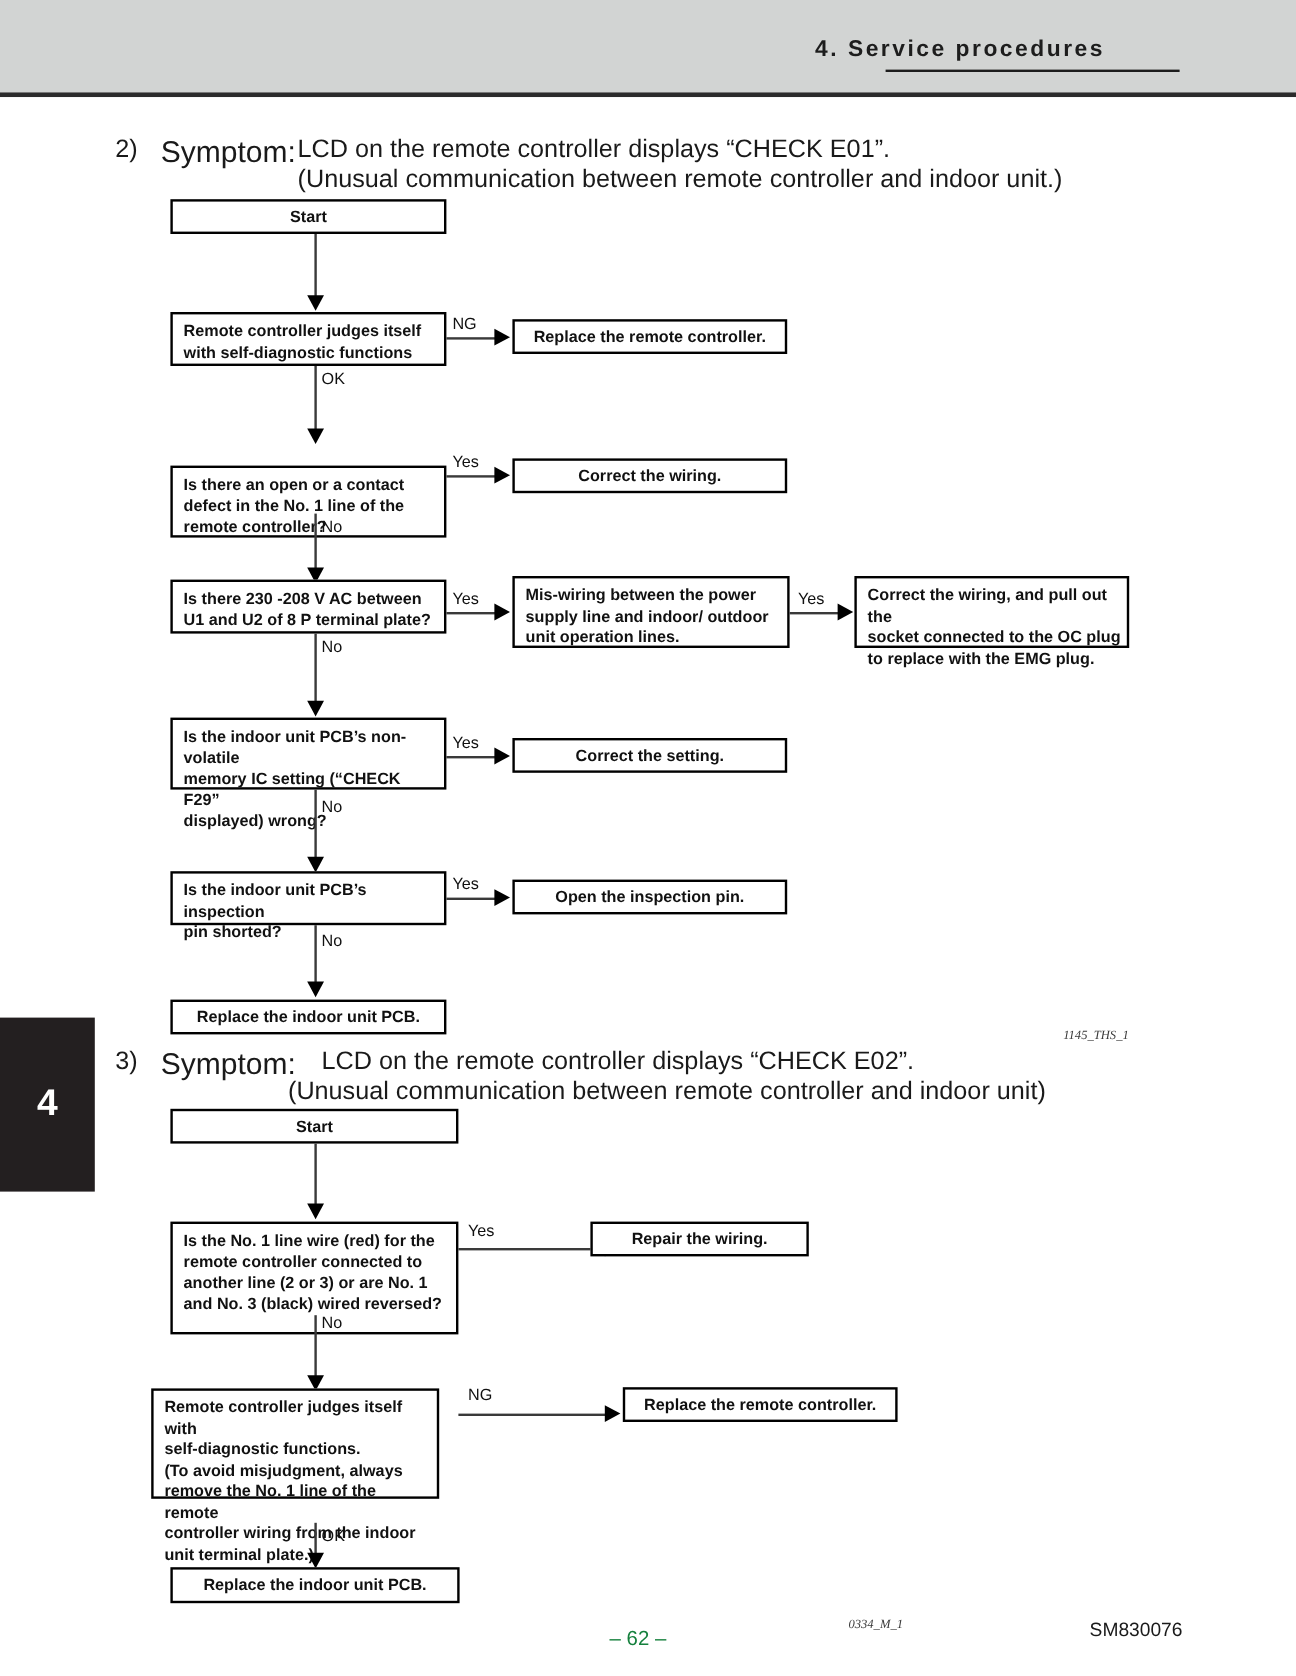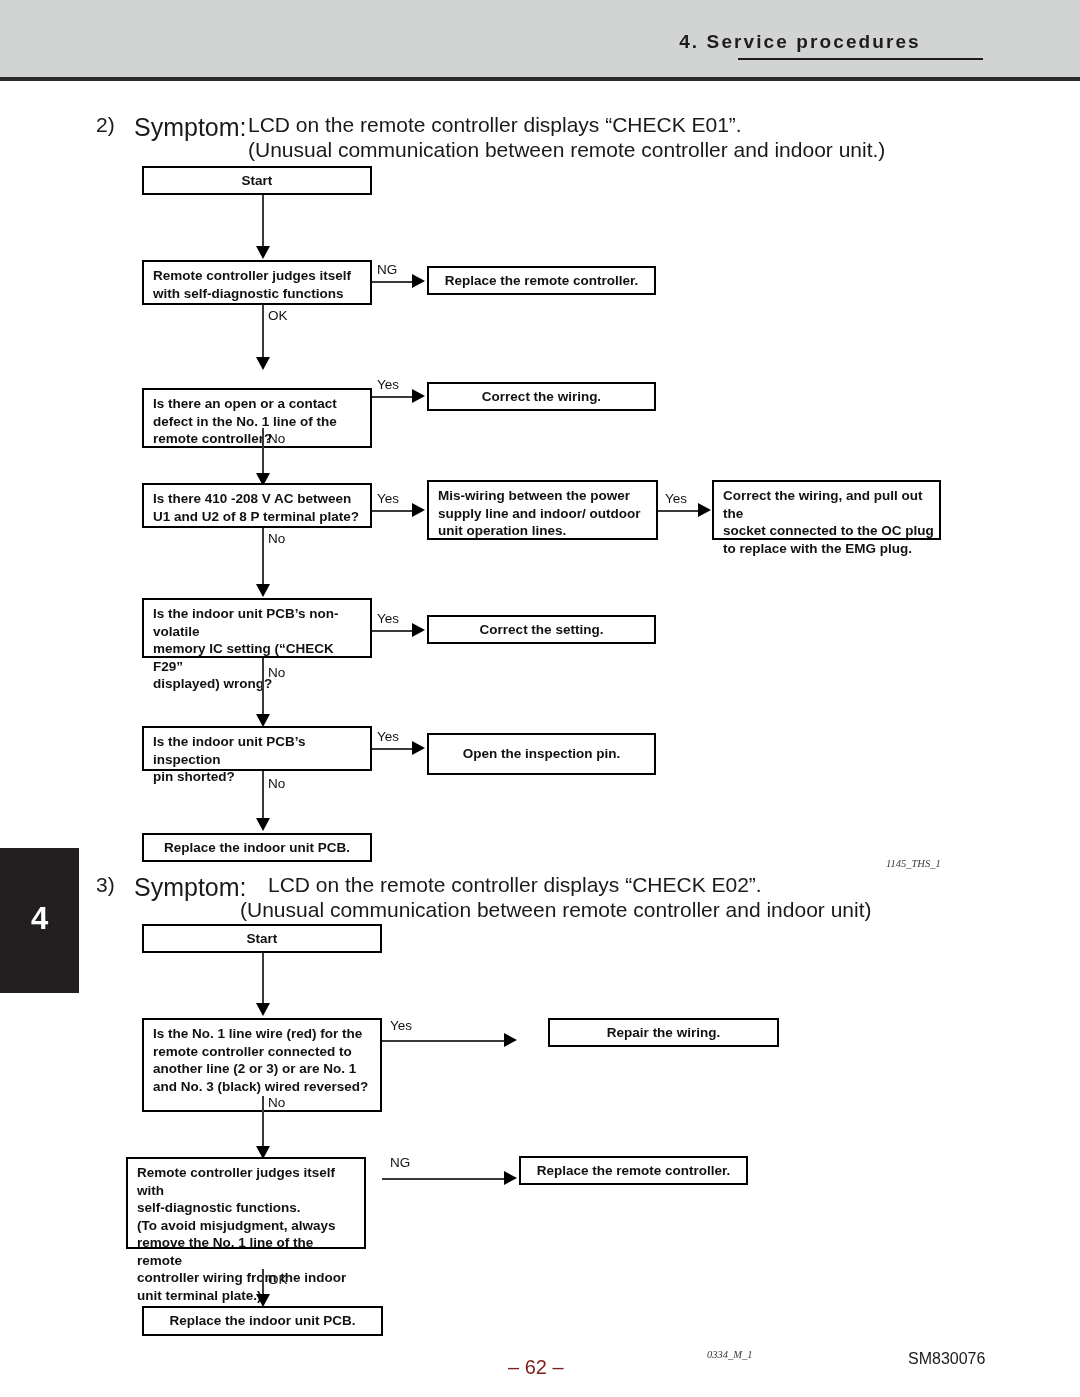--- a/index.html
+++ b/index.html
@@ -163,22 +163,22 @@
   .fig-ref {
     position: absolute;
     font-family: "Liberation Serif", serif;
     font-style: italic;
     font-size: 10.5px;
     color: #3a3a3a;
     white-space: nowrap;
   }
   .footer-page {
     position: absolute;
-    font-size: 20px;
-    color: #7f1d1d;
+    font-size: 17px;
+    color: #15803d;
     white-space: nowrap;
   }
   .footer-code {
     position: absolute;
     font-size: 16px;
     color: #1a1a1a;
     white-space: nowrap;
   }
 </style>
 </head>
@@ -233,21 +233,21 @@
 
 <div class="fbox center" style="left:427px; top:382px; width:229px; height:29px;">
   <div class="txt">Correct the wiring.</div>
 </div>
 
 <div class="edge-label" style="left:268px; top:431px;">No</div>
 <div class="vline" style="left:262px; top:428px; height:52px;"></div>
 <div class="arrow-down" style="left:256px; top:473px;"></div>
 
 <div class="fbox" style="left:142px; top:483px; width:230px; height:45px;">
-  <div class="txt" style="white-space:pre-line;">Is there 410 -208 V AC between
+  <div class="txt" style="white-space:pre-line;">Is there 230 -208 V AC between
 U1 and U2 of 8 P terminal plate?</div>
 </div>
 <div class="hline" style="left:372px; top:510px; width:45px;"></div>
 <div class="arrow-right" style="left:412px; top:503px;"></div>
 <div class="edge-label" style="left:377px; top:491px;">Yes</div>
 
 <div class="fbox" style="left:427px; top:480px; width:231px; height:60px;padding-left:44px;">
   <div class="txt" style="white-space:pre-line;">Mis-wiring between the power
 supply line and indoor/ outdoor
 unit operation lines.</div>
@@ -284,21 +284,21 @@
 <div class="arrow-down" style="left:256px; top:714px;"></div>
 
 <div class="fbox" style="left:142px; top:726px; width:230px; height:45px;">
   <div class="txt" style="white-space:pre-line;">Is the indoor unit PCB’s inspection
 pin shorted?</div>
 </div>
 <div class="hline" style="left:372px; top:748px; width:45px;"></div>
 <div class="arrow-right" style="left:412px; top:741px;"></div>
 <div class="edge-label" style="left:377px; top:729px;">Yes</div>
 
-<div class="fbox center" style="left:427px; top:733px; width:229px; height:42px;">
+<div class="fbox center" style="left:427px; top:733px; width:229px; height:29px;">
   <div class="txt">Open the inspection pin.</div>
 </div>
 
 <div class="edge-label" style="left:268px; top:776px;">No</div>
 <div class="vline" style="left:262px; top:771px; height:52px;"></div>
 <div class="arrow-down" style="left:256px; top:818px;"></div>
 
 <div class="fbox center" style="left:142px; top:833px; width:230px; height:29px;">
   <div class="txt">Replace the indoor unit PCB.</div>
 </div>
@@ -320,21 +320,21 @@
 <div class="fbox" style="left:142px; top:1018px; width:240px; height:94px;">
   <div class="txt" style="white-space:pre-line;">Is the No. 1 line wire (red) for the
 remote controller connected to
 another line (2 or 3) or are No. 1
 and No. 3 (black) wired reversed?</div>
 </div>
 <div class="hline" style="left:382px; top:1040px; width:127px;"></div>
 <div class="arrow-right" style="left:504px; top:1033px;"></div>
 <div class="edge-label" style="left:390px; top:1018px;">Yes</div>
 
-<div class="fbox center" style="left:548px; top:1018px; width:231px; height:29px;">
+<div class="fbox center" style="left:492px; top:1018px; width:182px; height:29px;">
   <div class="txt">Repair the wiring.</div>
 </div>
 
 <div class="edge-label" style="left:268px; top:1095px;">No</div>
 <div class="vline" style="left:262px; top:1096px; height:54px;"></div>
 <div class="arrow-down" style="left:256px; top:1146px;"></div>
 
 <div class="fbox" style="left:126px; top:1157px; width:240px; height:92px;">
   <div class="txt" style="white-space:pre-line;">Remote controller judges itself with
 self-diagnostic functions.

